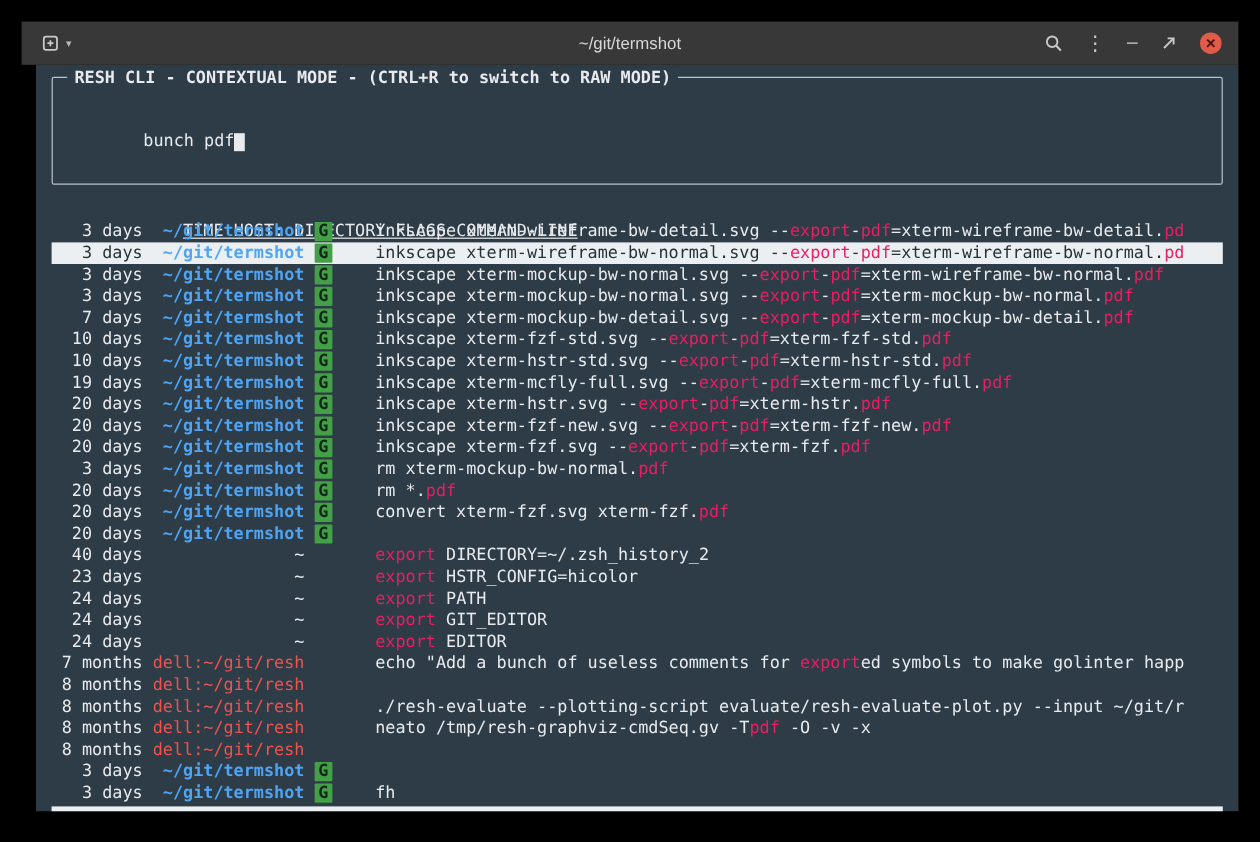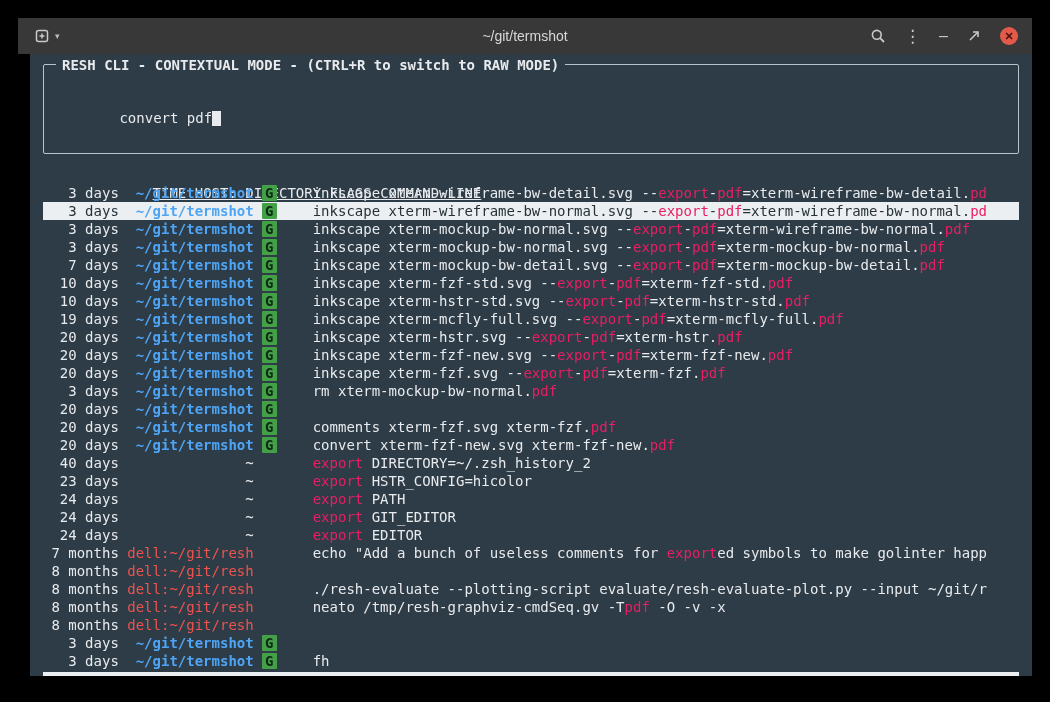--- a/index.html
+++ b/index.html
@@ -93,43 +93,43 @@
         <button class="close-btn">
           <span>✕</span>
         </button>
       </div>
     </div>
 
     <div class="terminal">
 
       <div class="search-box">
         <span class="box-title">RESH CLI - CONTEXTUAL MODE - (CTRL+R to switch to RAW MODE)</span>
-        <span class="query">convert pdf</span><span class="cursor"></span>
+        <span class="query">bunch pdf</span><span class="cursor"></span>
       </div>
 
       <div class="table-header">
         <span class="th-text">TIME HOST: DIRECTORY FLAGS COMMAND-LINE</span>
       </div>
 
       <div class="rows">
           <div class="row"><span class="col col-time">3 days</span><span class="col col-host host-blue">~/git/termshot</span><span class="col col-flags"><span class="flag-chip">G</span></span><span class="col col-cmd"><span>inkscape xterm-wireframe-bw-detail.svg --</span><span class="match">export</span><span>-</span><span class="match">pdf</span><span>=xterm-wireframe-bw-detail.</span><span class="match">pd</span></span></div>
           <div class="row selected"><span class="col col-time">3 days</span><span class="col col-host host-blue">~/git/termshot</span><span class="col col-flags"><span class="flag-chip">G</span></span><span class="col col-cmd"><span>inkscape xterm-wireframe-bw-normal.svg --</span><span class="match">export</span><span>-</span><span class="match">pdf</span><span>=xterm-wireframe-bw-normal.</span><span class="match">pd</span></span></div>
           <div class="row"><span class="col col-time">3 days</span><span class="col col-host host-blue">~/git/termshot</span><span class="col col-flags"><span class="flag-chip">G</span></span><span class="col col-cmd"><span>inkscape xterm-mockup-bw-normal.svg --</span><span class="match">export</span><span>-</span><span class="match">pdf</span><span>=xterm-wireframe-bw-normal.</span><span class="match">pdf</span></span></div>
           <div class="row"><span class="col col-time">3 days</span><span class="col col-host host-blue">~/git/termshot</span><span class="col col-flags"><span class="flag-chip">G</span></span><span class="col col-cmd"><span>inkscape xterm-mockup-bw-normal.svg --</span><span class="match">export</span><span>-</span><span class="match">pdf</span><span>=xterm-mockup-bw-normal.</span><span class="match">pdf</span></span></div>
           <div class="row"><span class="col col-time">7 days</span><span class="col col-host host-blue">~/git/termshot</span><span class="col col-flags"><span class="flag-chip">G</span></span><span class="col col-cmd"><span>inkscape xterm-mockup-bw-detail.svg --</span><span class="match">export</span><span>-</span><span class="match">pdf</span><span>=xterm-mockup-bw-detail.</span><span class="match">pdf</span></span></div>
           <div class="row"><span class="col col-time">10 days</span><span class="col col-host host-blue">~/git/termshot</span><span class="col col-flags"><span class="flag-chip">G</span></span><span class="col col-cmd"><span>inkscape xterm-fzf-std.svg --</span><span class="match">export</span><span>-</span><span class="match">pdf</span><span>=xterm-fzf-std.</span><span class="match">pdf</span></span></div>
           <div class="row"><span class="col col-time">10 days</span><span class="col col-host host-blue">~/git/termshot</span><span class="col col-flags"><span class="flag-chip">G</span></span><span class="col col-cmd"><span>inkscape xterm-hstr-std.svg --</span><span class="match">export</span><span>-</span><span class="match">pdf</span><span>=xterm-hstr-std.</span><span class="match">pdf</span></span></div>
           <div class="row"><span class="col col-time">19 days</span><span class="col col-host host-blue">~/git/termshot</span><span class="col col-flags"><span class="flag-chip">G</span></span><span class="col col-cmd"><span>inkscape xterm-mcfly-full.svg --</span><span class="match">export</span><span>-</span><span class="match">pdf</span><span>=xterm-mcfly-full.</span><span class="match">pdf</span></span></div>
           <div class="row"><span class="col col-time">20 days</span><span class="col col-host host-blue">~/git/termshot</span><span class="col col-flags"><span class="flag-chip">G</span></span><span class="col col-cmd"><span>inkscape xterm-hstr.svg --</span><span class="match">export</span><span>-</span><span class="match">pdf</span><span>=xterm-hstr.</span><span class="match">pdf</span></span></div>
           <div class="row"><span class="col col-time">20 days</span><span class="col col-host host-blue">~/git/termshot</span><span class="col col-flags"><span class="flag-chip">G</span></span><span class="col col-cmd"><span>inkscape xterm-fzf-new.svg --</span><span class="match">export</span><span>-</span><span class="match">pdf</span><span>=xterm-fzf-new.</span><span class="match">pdf</span></span></div>
           <div class="row"><span class="col col-time">20 days</span><span class="col col-host host-blue">~/git/termshot</span><span class="col col-flags"><span class="flag-chip">G</span></span><span class="col col-cmd"><span>inkscape xterm-fzf.svg --</span><span class="match">export</span><span>-</span><span class="match">pdf</span><span>=xterm-fzf.</span><span class="match">pdf</span></span></div>
           <div class="row"><span class="col col-time">3 days</span><span class="col col-host host-blue">~/git/termshot</span><span class="col col-flags"><span class="flag-chip">G</span></span><span class="col col-cmd"><span>rm xterm-mockup-bw-normal.</span><span class="match">pdf</span></span></div>
+          <div class="row"><span class="col col-time">20 days</span><span class="col col-host host-blue">~/git/termshot</span><span class="col col-flags"><span class="flag-chip">G</span></span><span class="col col-cmd"><span>rm *.</span><span class="match">pdf</span></span></div>
+          <div class="row"><span class="col col-time">20 days</span><span class="col col-host host-blue">~/git/termshot</span><span class="col col-flags"><span class="flag-chip">G</span></span><span class="col col-cmd"><span>convert xterm-fzf.svg xterm-fzf.</span><span class="match">pdf</span></span></div>
           <div class="row"><span class="col col-time">20 days</span><span class="col col-host host-blue">~/git/termshot</span><span class="col col-flags"><span class="flag-chip">G</span></span></div>
-          <div class="row"><span class="col col-time">20 days</span><span class="col col-host host-blue">~/git/termshot</span><span class="col col-flags"><span class="flag-chip">G</span></span><span class="col col-cmd"><span>comments xterm-fzf.svg xterm-fzf.</span><span class="match">pdf</span></span></div>
-          <div class="row"><span class="col col-time">20 days</span><span class="col col-host host-blue">~/git/termshot</span><span class="col col-flags"><span class="flag-chip">G</span></span><span class="col col-cmd"><span>convert xterm-fzf-new.svg xterm-fzf-new.</span><span class="match">pdf</span></span></div>
           <div class="row"><span class="col col-time">40 days</span><span class="col col-host host-plain">~</span><span class="col col-flags"></span><span class="col col-cmd"><span class="match">export</span><span> DIRECTORY=~/.zsh_history_2</span></span></div>
           <div class="row"><span class="col col-time">23 days</span><span class="col col-host host-plain">~</span><span class="col col-flags"></span><span class="col col-cmd"><span class="match">export</span><span> HSTR_CONFIG=hicolor</span></span></div>
           <div class="row"><span class="col col-time">24 days</span><span class="col col-host host-plain">~</span><span class="col col-flags"></span><span class="col col-cmd"><span class="match">export</span><span> PATH</span></span></div>
           <div class="row"><span class="col col-time">24 days</span><span class="col col-host host-plain">~</span><span class="col col-flags"></span><span class="col col-cmd"><span class="match">export</span><span> GIT_EDITOR</span></span></div>
           <div class="row"><span class="col col-time">24 days</span><span class="col col-host host-plain">~</span><span class="col col-flags"></span><span class="col col-cmd"><span class="match">export</span><span> EDITOR</span></span></div>
           <div class="row"><span class="col col-time">7 months</span><span class="col col-host host-red">dell:~/git/resh</span><span class="col col-flags"></span><span class="col col-cmd"><span>echo "Add a bunch of useless comments for </span><span class="match">export</span><span>ed symbols to make golinter happ</span></span></div>
           <div class="row"><span class="col col-time">8 months</span><span class="col col-host host-red">dell:~/git/resh</span><span class="col col-flags"></span></div>
           <div class="row"><span class="col col-time">8 months</span><span class="col col-host host-red">dell:~/git/resh</span><span class="col col-flags"></span><span class="col col-cmd"><span>./resh-evaluate --plotting-script evaluate/resh-evaluate-plot.py --input ~/git/r</span></span></div>
           <div class="row"><span class="col col-time">8 months</span><span class="col col-host host-red">dell:~/git/resh</span><span class="col col-flags"></span><span class="col col-cmd"><span>neato /tmp/resh-graphviz-cmdSeq.gv -T</span><span class="match">pdf</span><span> -O -v -x</span></span></div>
           <div class="row"><span class="col col-time">8 months</span><span class="col col-host host-red">dell:~/git/resh</span><span class="col col-flags"></span></div>

